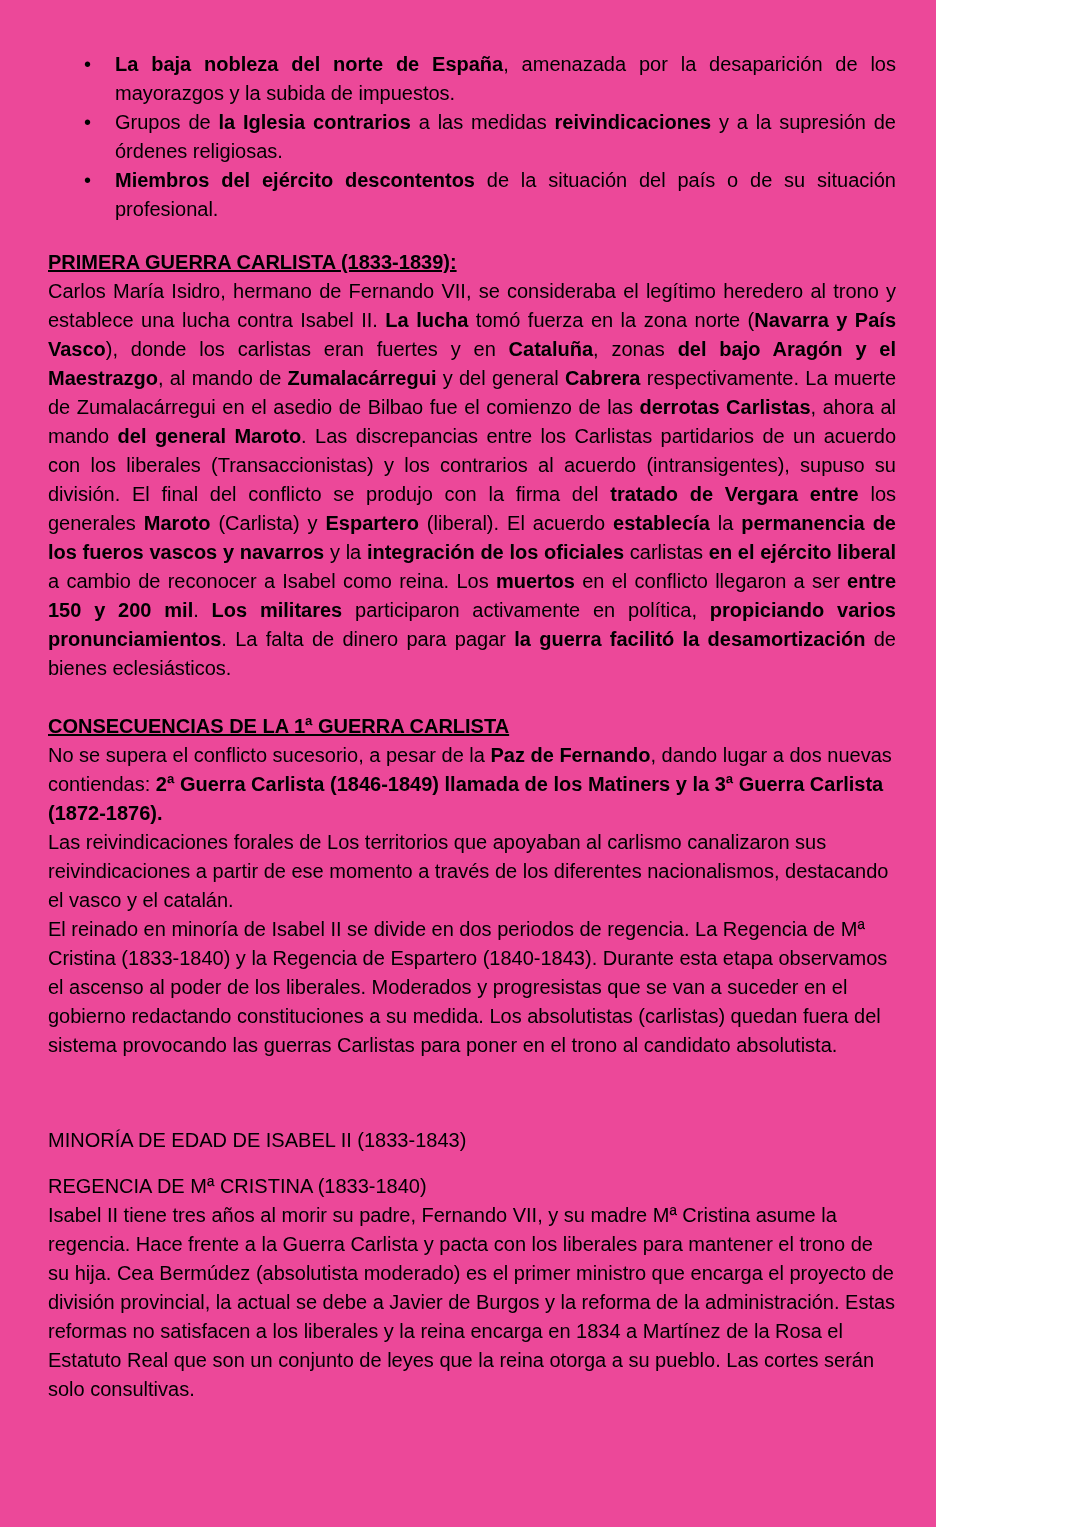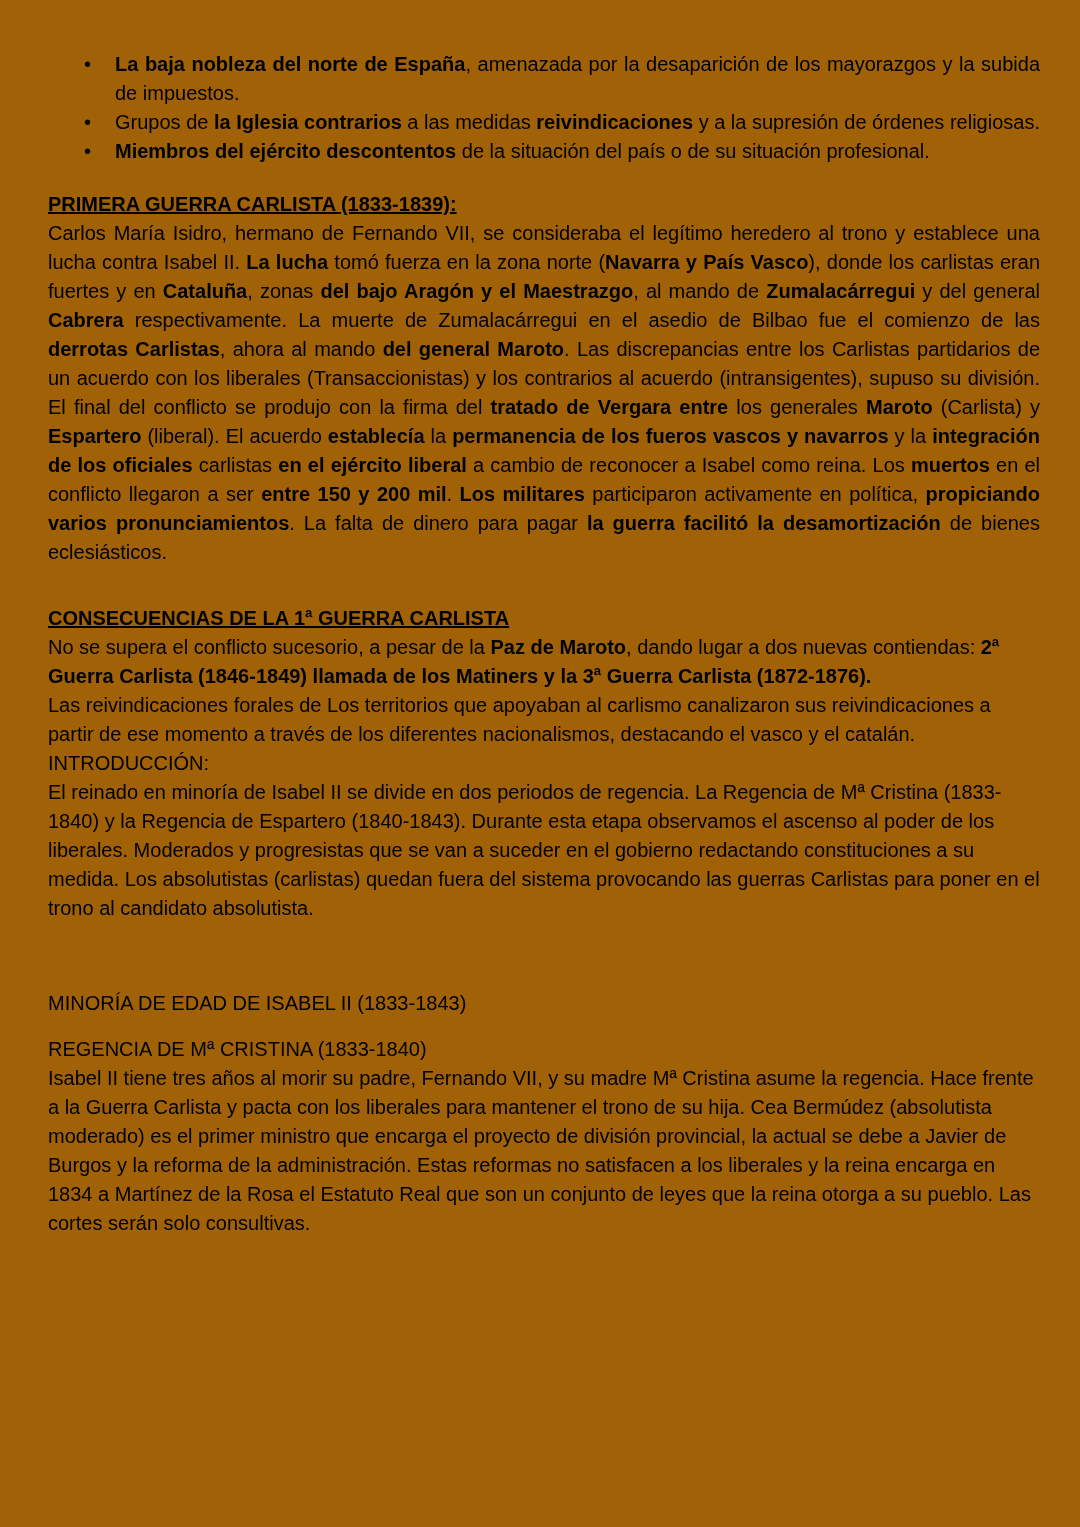--- a/index.html
+++ b/index.html
@@ -1,21 +1,21 @@
 <!DOCTYPE html>
 <html lang="es"><head>
 <meta charset="utf-8">
 <style>
   html, body { margin: 0; padding: 0; background: #ffffff; }
   .page {
-    width: 1080px;
+    width: 936px;
     height: 1527px;
     box-sizing: border-box;
     padding: 50px 40px 0 48px;
-    background: #a16207;
+    background: #ec4899;
     color: #000000;
     font-family: "Liberation Sans", "DejaVu Sans", sans-serif;
     font-size: 20px;
     line-height: 29px;
     overflow: hidden;
   }
   p, h2, ul { margin: 0; padding: 0; font-size: 20px; line-height: 29px; }
   h2 { font-weight: bold; }
   .underline { text-decoration: underline; }
   .justified { text-align: justify; }
@@ -26,44 +26,43 @@
     text-align: justify;
   }
   ul.bullets li::before {
     content: "\2022";
     position: absolute;
     left: 36px;
     top: 0;
   }
   b { font-weight: bold; }
   .gap-before-primera   { margin-top: 24px; text-decoration: underline; }
-  .gap-one-line         { margin-top: 37px; }
+  .gap-one-line         { margin-top: 29px; }
   .gap-before-regencias { margin-top: 47px; }
   .gap-before-minoria   { margin-top: 66px; }
   .gap-before-regencia  { margin-top: 17px; }
 </style>
 </head>
 <body>
 
 <div class="page">
 
   <ul class="bullets">
     <li><b>La baja nobleza del norte de España</b><span>, amenazada por la desaparición de los mayorazgos y la subida de impuestos.</span></li>
     <li><span>Grupos de </span><b>la Iglesia contrarios</b><span> a las medidas </span><b>reivindicaciones</b><span> y a la supresión de órdenes religiosas.</span></li>
     <li><b>Miembros del ejército descontentos</b><span> de la situación del país o de su situación profesional.</span></li>
   </ul>
 
   <h2 class="underline gap-before-primera">PRIMERA GUERRA CARLISTA (1833-1839):</h2>
   <p class="justified"><span>Carlos María Isidro, hermano de Fernando VII, se consideraba el legítimo heredero al trono y establece una lucha contra Isabel II. </span><b>La lucha</b><span> tomó fuerza en la zona norte (</span><b>Navarra y País Vasco</b><span>), donde los carlistas eran fuertes y en </span><b>Cataluña</b><span>, zonas </span><b>del bajo Aragón y el Maestrazgo</b><span>, al mando de </span><b>Zumalacárregui</b><span> y del general </span><b>Cabrera</b><span> respectivamente. La muerte de Zumalacárregui en el asedio de Bilbao fue el comienzo de las </span><b>derrotas Carlistas</b><span>, ahora al mando </span><b>del general Maroto</b><span>. Las discrepancias entre los Carlistas partidarios de un acuerdo con los liberales (Transaccionistas) y los contrarios al acuerdo (intransigentes), supuso su división. El final del conflicto se produjo con la firma del </span><b>tratado de Vergara entre</b><span> los generales </span><b>Maroto</b><span> (Carlista) y </span><b>Espartero</b><span> (liberal). El acuerdo </span><b>establecía</b><span> la </span><b>permanencia de los fueros vascos y navarros</b><span> y la </span><b>integración de los oficiales</b><span> carlistas </span><b>en el ejército liberal</b><span> a cambio de reconocer a Isabel como reina. Los </span><b>muertos</b><span> en el conflicto llegaron a ser </span><b>entre 150 y 200 mil</b><span>. </span><b>Los militares</b><span> participaron activamente en política, </span><b>propiciando varios pronunciamientos</b><span>. La falta de dinero para pagar </span><b>la guerra facilitó la desamortización</b><span> de bienes eclesiásticos.</span></p>
 
   <h2 class="underline gap-one-line">CONSECUENCIAS DE LA 1ª GUERRA CARLISTA</h2>
-  <p><span>No se supera el conflicto sucesorio, a pesar de la </span><b>Paz de Maroto</b><span>, dando lugar a dos nuevas contiendas: </span><b>2ª Guerra Carlista (1846-1849) llamada de los Matiners y la 3ª Guerra Carlista (1872-1876).</b></p>
+  <p><span>No se supera el conflicto sucesorio, a pesar de la </span><b>Paz de Fernando</b><span>, dando lugar a dos nuevas contiendas: </span><b>2ª Guerra Carlista (1846-1849) llamada de los Matiners y la 3ª Guerra Carlista (1872-1876).</b></p>
   <p>Las reivindicaciones forales de Los territorios que apoyaban al carlismo canalizaron sus reivindicaciones a partir de ese momento a través de los diferentes nacionalismos, destacando el vasco y el catalán.</p>
 
-  <p>INTRODUCCIÓN:</p>
   <p>El reinado en minoría de Isabel II se divide en dos periodos de regencia. La Regencia de Mª Cristina (1833-1840) y la Regencia de Espartero (1840-1843). Durante esta etapa observamos el ascenso al poder de los liberales. Moderados y progresistas que se van a suceder en el gobierno redactando constituciones a su medida. Los absolutistas (carlistas) quedan fuera del sistema provocando las guerras Carlistas para poner en el trono al candidato absolutista.</p>
 
   <p class="gap-before-minoria">MINORÍA DE EDAD DE ISABEL II (1833-1843)</p>
 
   <p class="gap-before-regencia">REGENCIA DE Mª CRISTINA (1833-1840)</p>
   <p>Isabel II tiene tres años al morir su padre, Fernando VII, y su madre Mª Cristina asume la regencia. Hace frente a la Guerra Carlista y pacta con los liberales para mantener el trono de su hija. Cea Bermúdez (absolutista moderado) es el primer ministro que encarga el proyecto de división provincial, la actual se debe a Javier de Burgos y la reforma de la administración. Estas reformas no satisfacen a los liberales y la reina encarga en 1834 a Martínez de la Rosa el Estatuto Real que son un conjunto de leyes que la reina otorga a su pueblo. Las cortes serán solo consultivas.</p>
 
 </div>
 
 </body></html>

